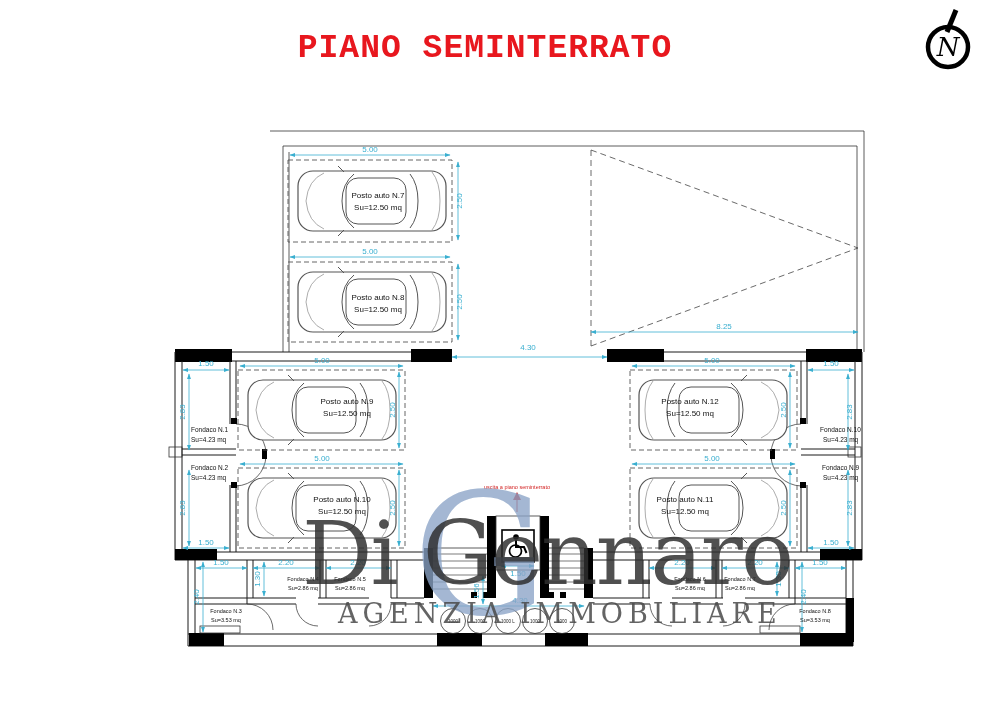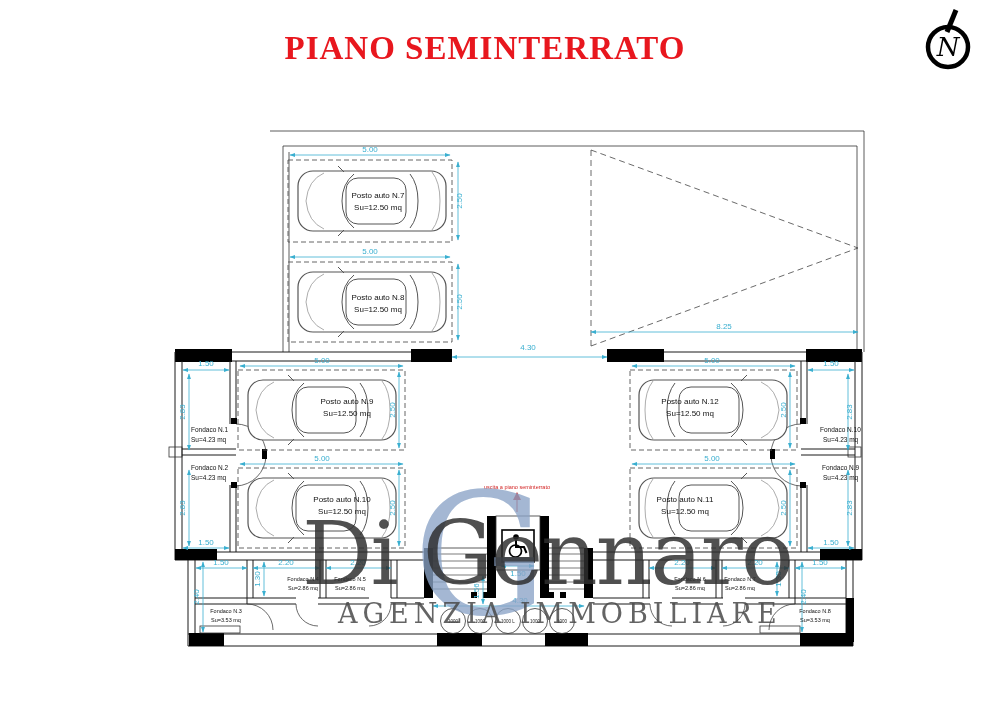--- a/index.html
+++ b/index.html
@@ -1,21 +1,21 @@
 <!DOCTYPE html>
 <html><head>
 <meta charset="utf-8">
 <style>
   html,body{margin:0;padding:0;background:#ffffff;}
   #stage{position:relative;width:1000px;height:707px;background:#fff;overflow:hidden;
          font-family:"Liberation Sans",sans-serif;}
   #plan{position:absolute;left:0;top:0;}
   #title{position:absolute;left:235px;top:30px;width:500px;text-align:center;
          font-size:33px;font-weight:bold;letter-spacing:1px;color:#e8171e;
-         font-family:Liberation Serif, serif;}
+         font-family:Liberation Mono, monospace;}
   .wm{position:absolute;pointer-events:none;font-family:"DejaVu Serif","Liberation Serif",serif;}
   #wm-g{left:413px;top:472px;font-size:168px;line-height:1;color:#8ba4c7;opacity:.78;}
   #wm-name{left:302px;top:506px;font-size:88px;line-height:1.1;letter-spacing:-2px;
            color:#2f2f2f;opacity:.84;}
   #wm-sub{left:338px;top:598px;font-size:27px;letter-spacing:5px;color:#4a4a4a;opacity:.85;}
   
   .w{stroke:#1a1a1a;stroke-width:1;fill:none;}
   .t{stroke:#333;stroke-width:.8;fill:none;}
   .wb{fill:#000;stroke:none;}
   .dash{stroke:#555;stroke-width:.9;fill:none;stroke-dasharray:5 3;}

